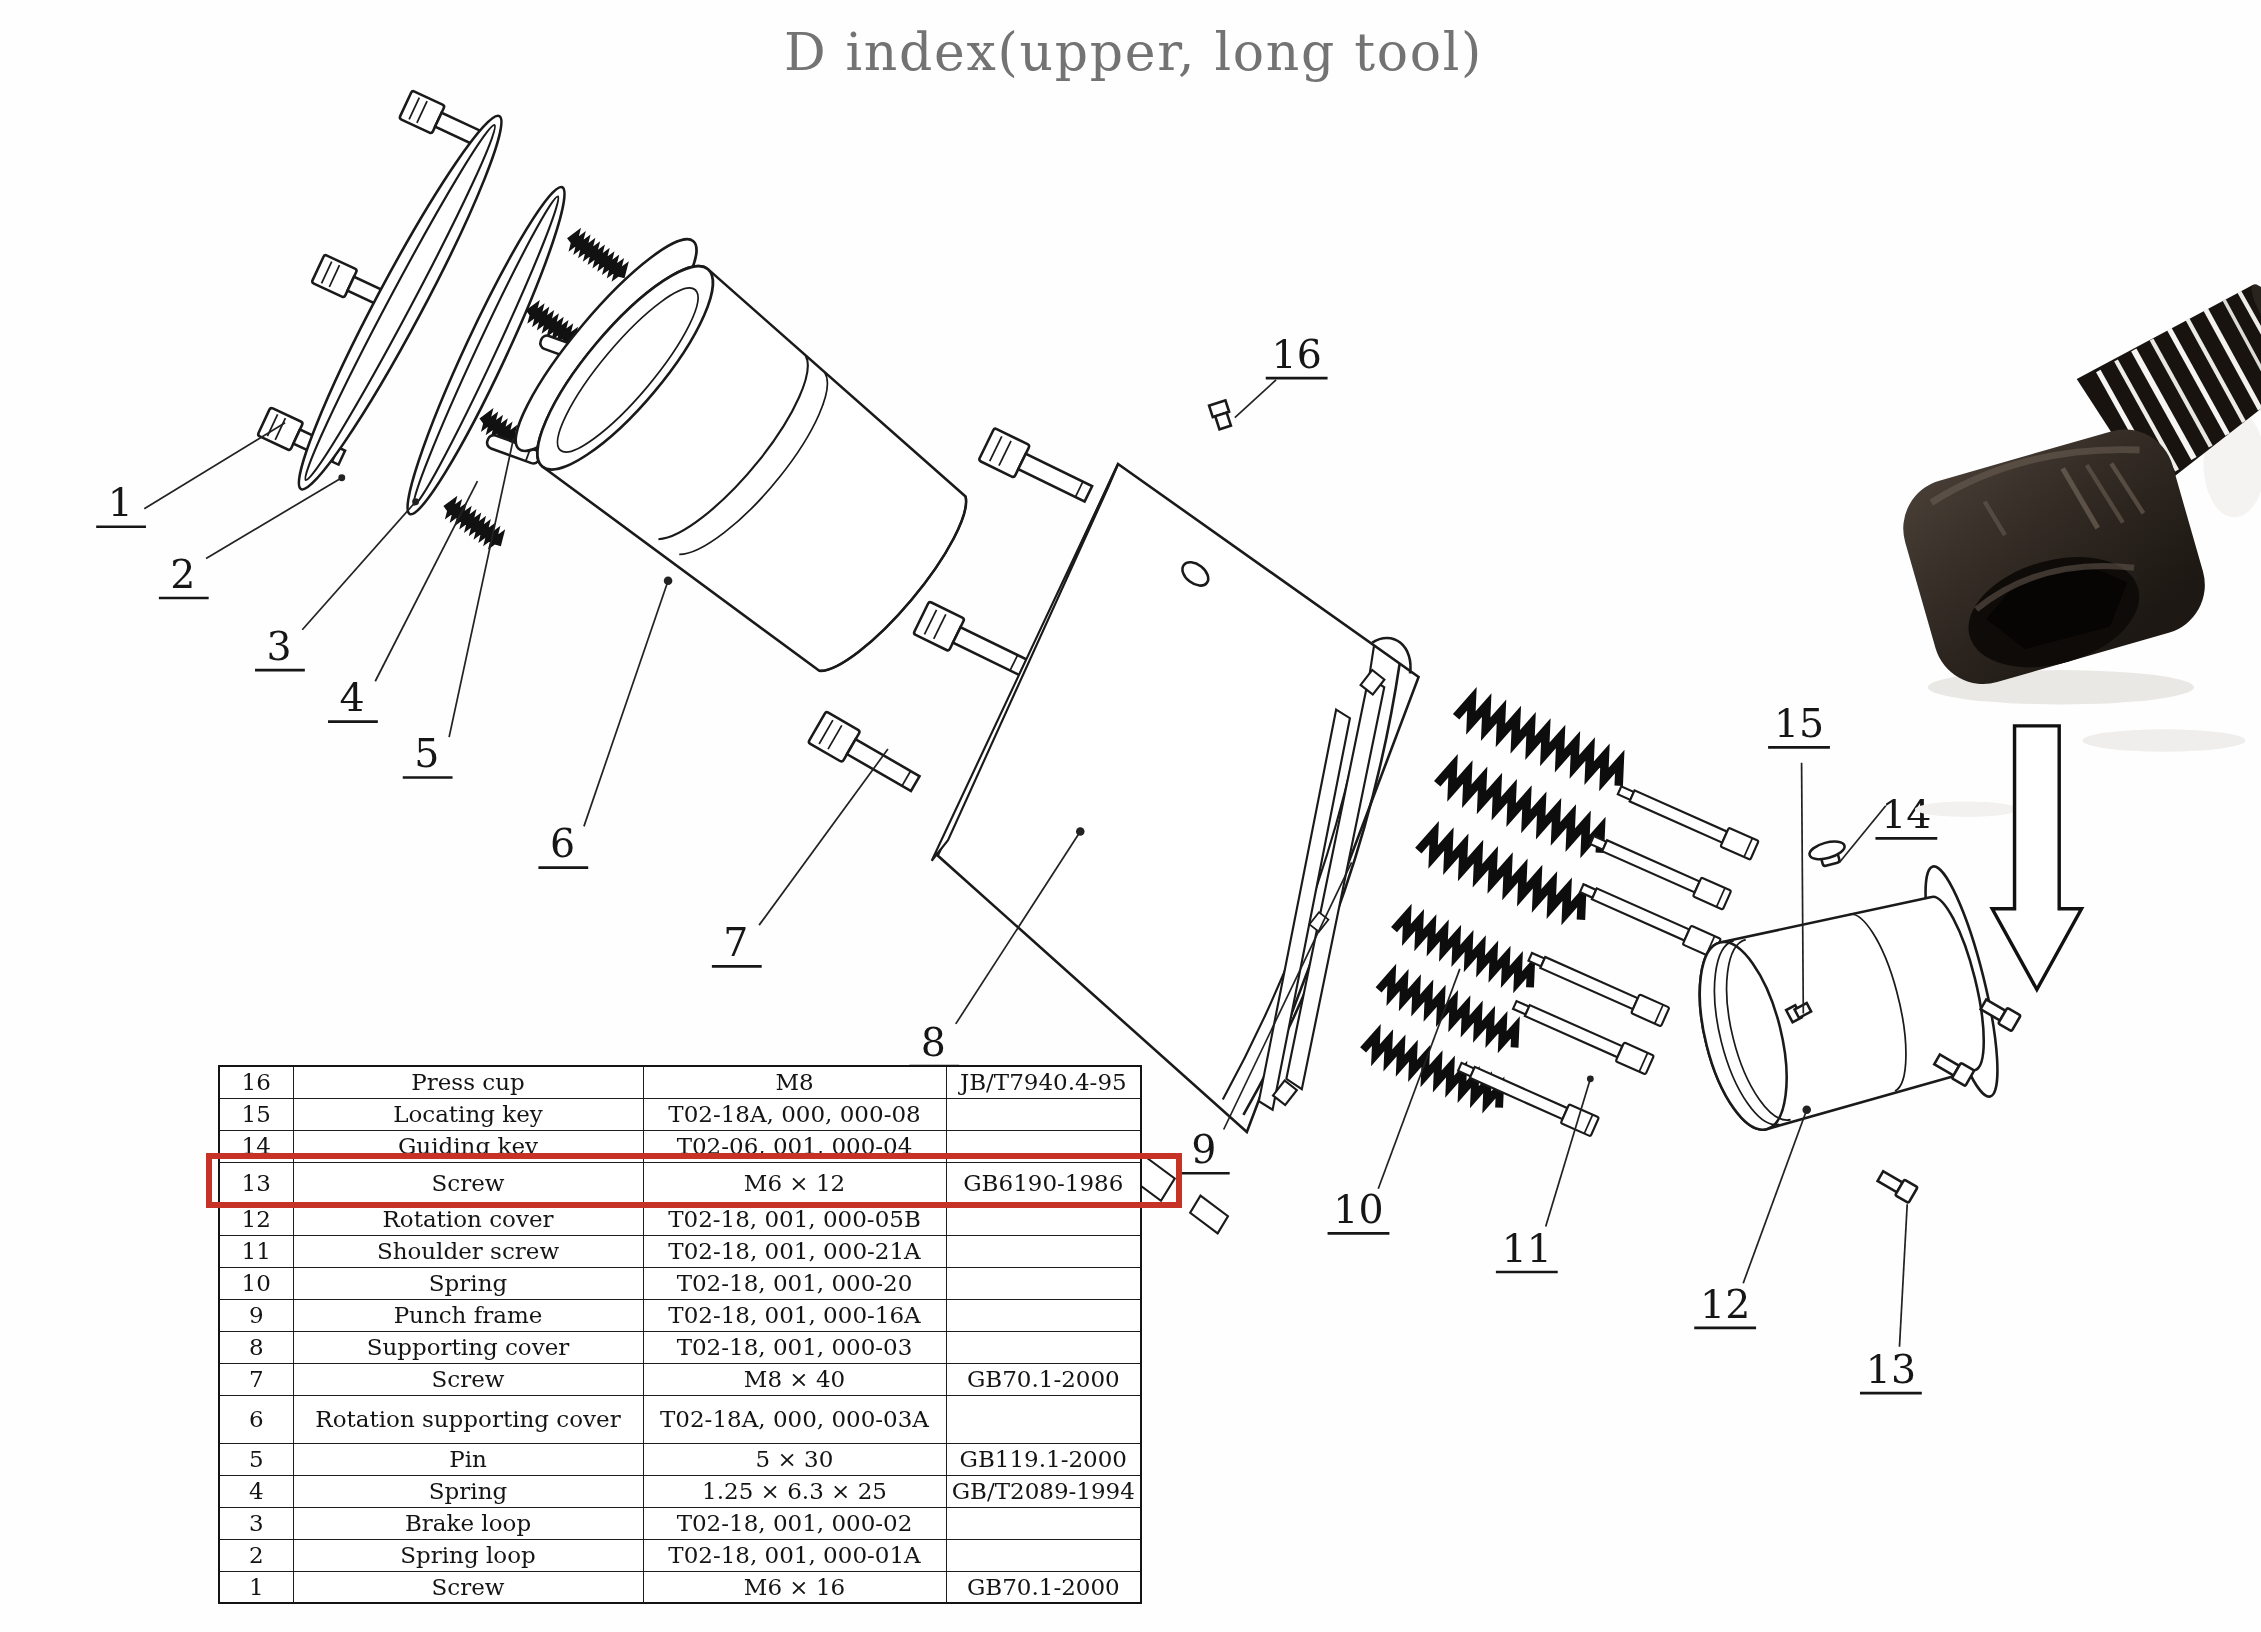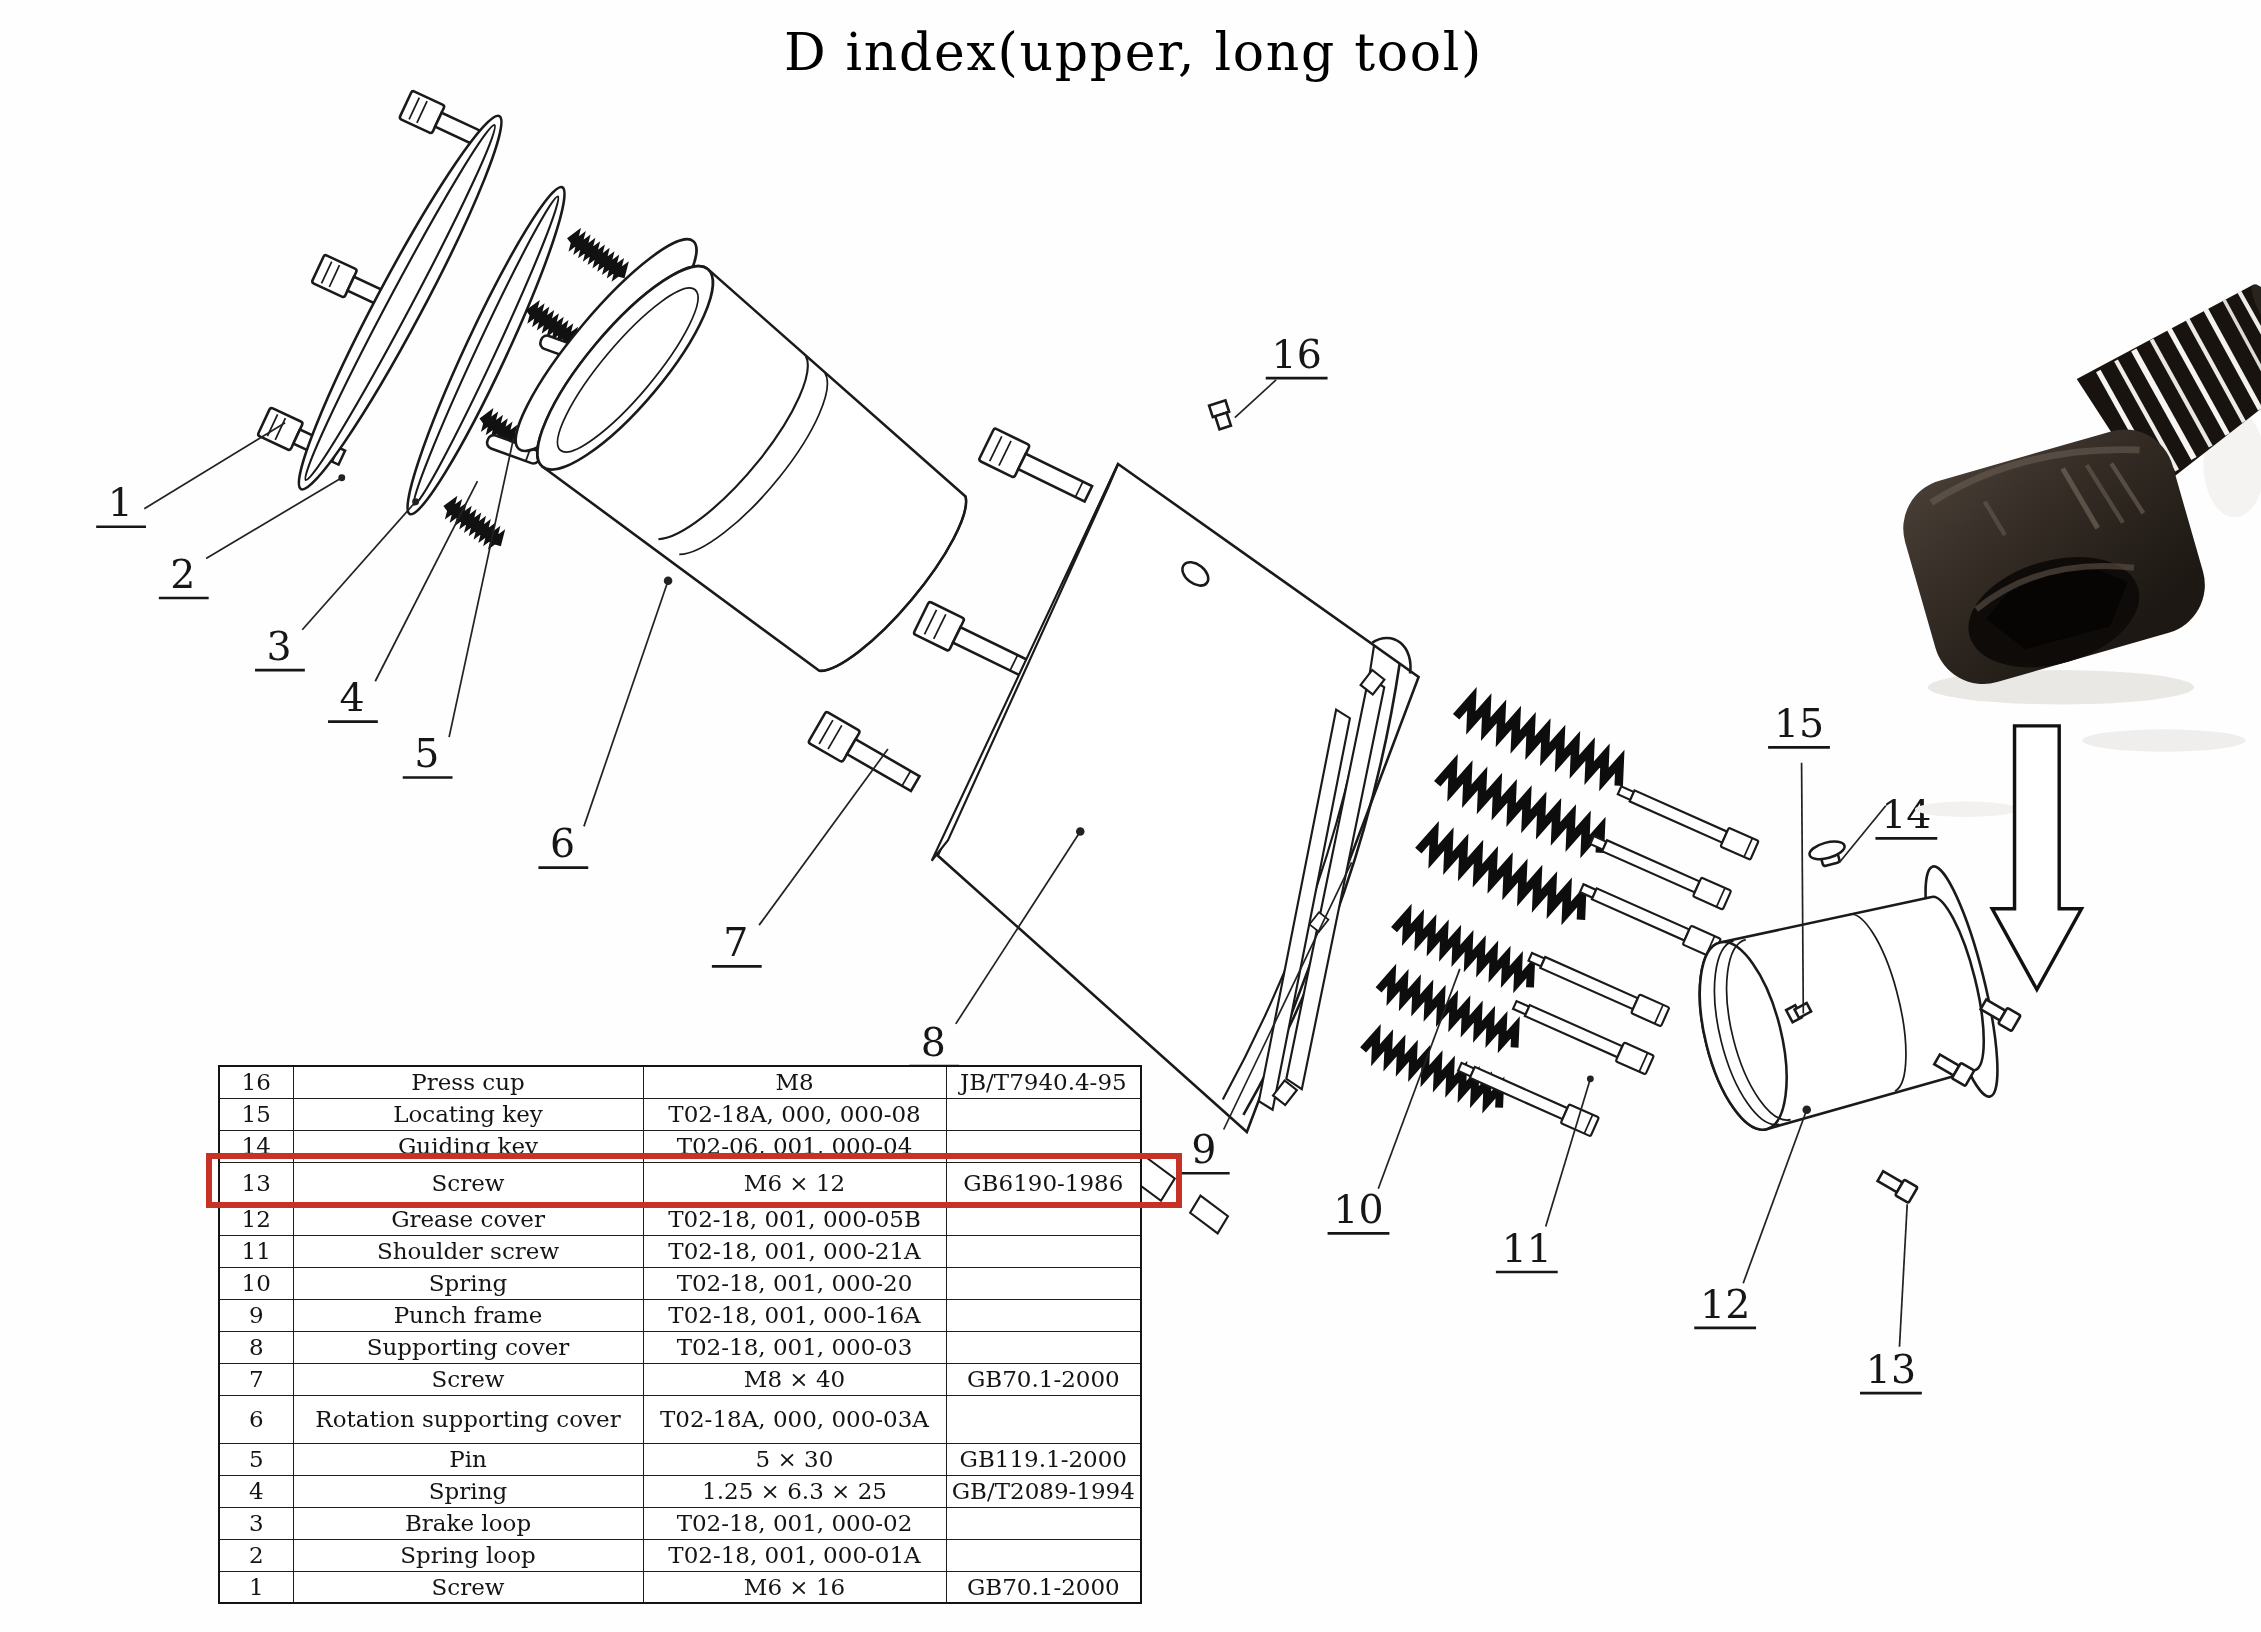--- a/index.html
+++ b/index.html
@@ -5,21 +5,21 @@
   :root { --accent-red:#c63326; --ink:#1a1a1a; }
   * { box-sizing:border-box; }
   html,body { margin:0; padding:0; background:#ffffff; }
   .stage {
     position:relative; width:2261px; height:1633px; background:#fefefe;
     font-family:"DejaVu Serif", serif; color:var(--ink); overflow:hidden;
   }
   .title {
     position:absolute; top:22px; left:777px; width:713px;
     font-size:52px; letter-spacing:1.7px; text-align:center; white-space:nowrap;
-    color:#000000; font-weight:500;
+    color:#737373; font-weight:500;
   }
   svg.diagram { position:absolute; left:0; top:0; width:2261px; height:1633px; }
   .lbl { font-family:"DejaVu Serif", serif; font-size:46px; fill:#161616; }
   
   table.parts {
     position:absolute; left:218px; top:1065px; border-collapse:collapse;
     table-layout:fixed; font-family:"DejaVu Serif", serif; font-size:23px; color:#141414;
     background:#fff;
   }
   table.parts td {
@@ -307,21 +307,21 @@
         <td></td>
       </tr>
       <tr class="h13">
         <td>13</td>
         <td>Screw</td>
         <td>M6 × 12</td>
         <td>GB6190-1986</td>
       </tr>
       <tr>
         <td>12</td>
-        <td>Grease cover</td>
+        <td>Rotation cover</td>
         <td>T02-18, 001, 000-05B</td>
         <td></td>
       </tr>
       <tr>
         <td>11</td>
         <td>Shoulder screw</td>
         <td>T02-18, 001, 000-21A</td>
         <td></td>
       </tr>
       <tr>

